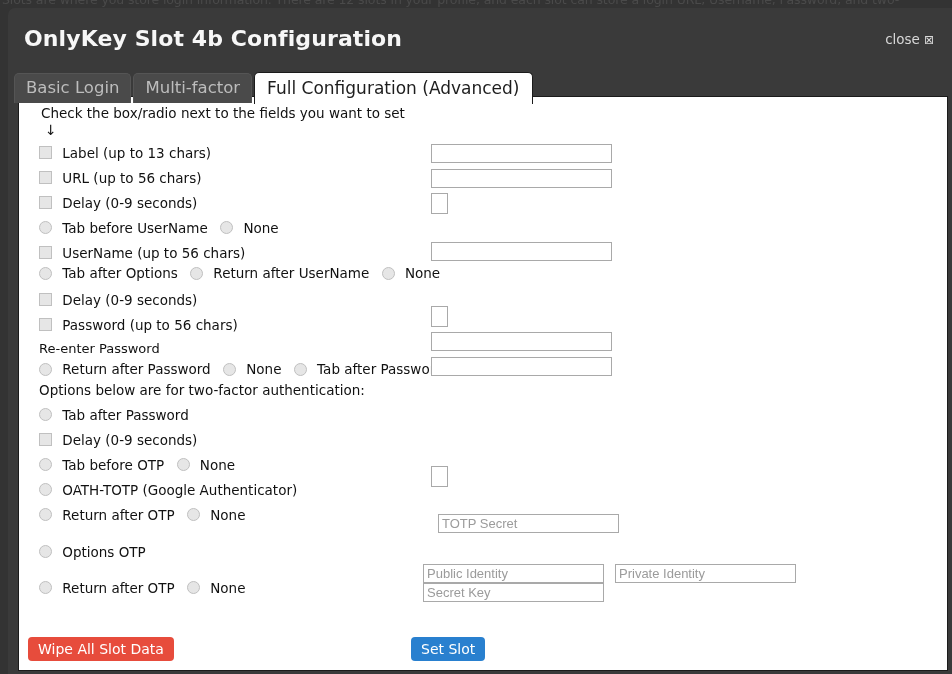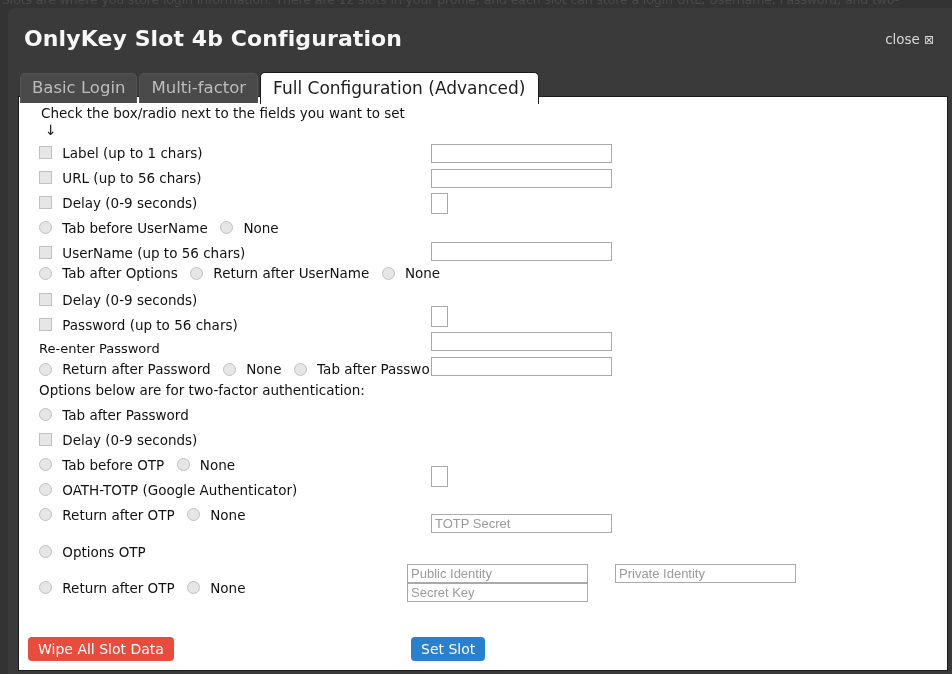--- a/index.html
+++ b/index.html
@@ -69,21 +69,21 @@
     display: inline-block;
     margin-left: 4px;
     font-size: 12px;
     line-height: 1;
     color: #d8d8d8;
   }
 
   
   .tabs {
     position: absolute;
-    left: 12px; top: 63px;
+    left: 6px; top: 63px;
     display: flex;
     align-items: flex-end;
     gap: 2px;
     z-index: 3;
   }
   .tab {
     padding: 4px 11px 5px 11px;
     font-size: 16.5px;
     color: #bdbdbd;
     background: #4a4a4a;
@@ -170,21 +170,21 @@
     border: 1px solid #a9a9a9;
     font-size: 13px;
     font-family: "Liberation Sans", sans-serif;
     color: #222;
     padding: 1px 3px;
     outline: none;
   }
   .fld::placeholder { color: #9b9b9b; opacity: 1; }
   .fld-wide { width: 181px; height: 19px; left: 412px; }
   .fld-small { width: 17px; height: 21px; left: 412px; }
-  .fld-ident { width: 181px; height: 19px; left: 388px; }
+  .fld-ident { width: 181px; height: 19px; left: 404px; }
   .fld-priv { width: 181px; height: 19px; left: 596px; }
 
   
   .btn {
     position: absolute;
     border: none;
     border-radius: 4px;
     color: #ffffff;
     font-size: 14px;
     font-family: "DejaVu Sans", "Liberation Sans", sans-serif;
@@ -219,21 +219,21 @@
     </div>
 
     <div class="panel">
       <div class="panel-inner">
 
         <div class="hint">Check the box/radio next to the fields you want to set</div>
         <div class="arrow-down">↓</div>
 
         <div class="row">
           <input type="checkbox" class="cb" style="">
-          <span class="label-txt">Label (up to 1 chars)</span>
+          <span class="label-txt">Label (up to 13 chars)</span>
         </div>
 
         <div class="row">
           <input type="checkbox" class="cb" style="">
           <span class="label-txt">URL (up to 56 chars)</span>
         </div>
 
         <div class="row">
           <input type="checkbox" class="cb" style="">
           <span class="label-txt">Delay (0-9 seconds)</span>
@@ -325,21 +325,21 @@
         </div>
 
         <input class="fld fld-wide" style="top: 47px;" placeholder="">
         <input class="fld fld-wide" style="top: 72px;" placeholder="">
         <input class="fld fld-small" style="top: 96px;" placeholder="">
         <input class="fld fld-wide" style="top: 145px;" placeholder="">
         <input class="fld fld-small" style="top: 209px;" placeholder="">
         <input class="fld fld-wide" style="top: 235px;" placeholder="">
         <input class="fld fld-wide" style="top: 260px;" placeholder="">
         <input class="fld fld-small" style="top: 369px;" placeholder="">
-        <input class="fld fld-wide" style="top: 417px;" placeholder="TOTP Secret">
+        <input class="fld fld-wide" style="top: 417px; margin-left: 7px;" placeholder="TOTP Secret">
         <input class="fld fld-ident" style="top: 467px;" placeholder="Public Identity">
         <input class="fld fld-priv" style="top: 467px;" placeholder="Private Identity">
         <input class="fld fld-ident" style="top: 486px;" placeholder="Secret Key">
 
         <button class="btn btn-danger">Wipe All Slot Data</button>
         <button class="btn btn-primary">Set Slot</button>
 
       </div>
     </div>
   </div>

